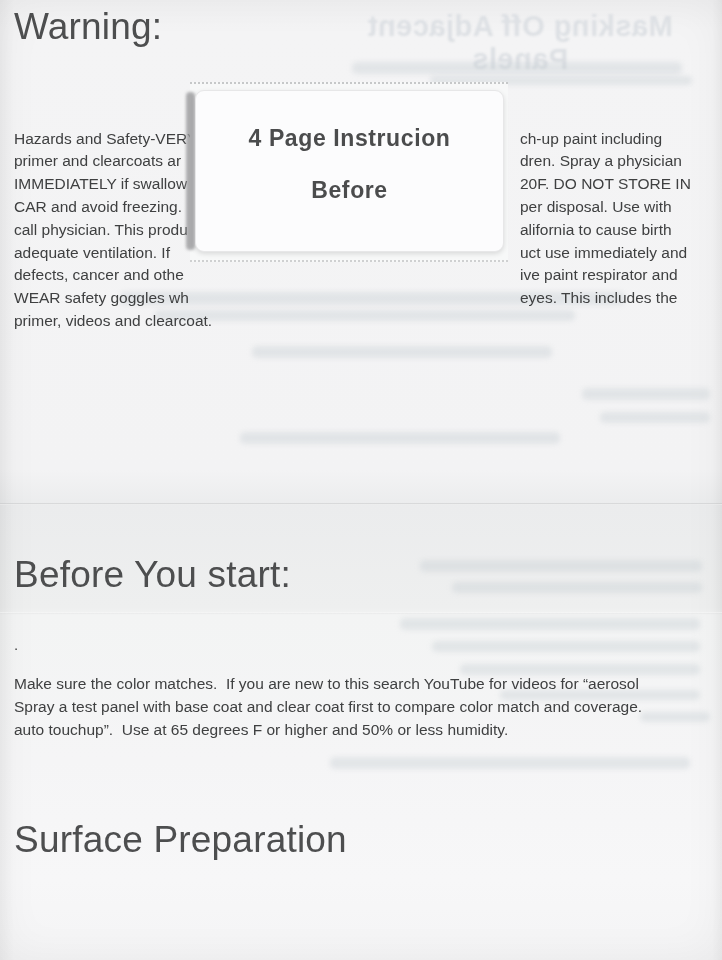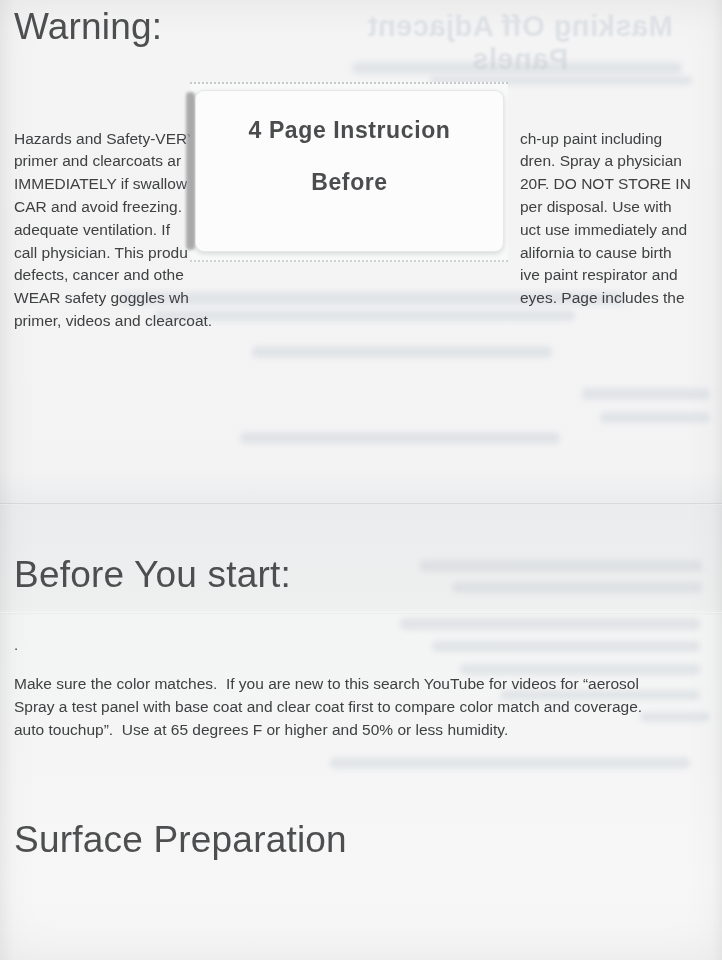--- a/index.html
+++ b/index.html
@@ -38,21 +38,21 @@
     border-top:2px dotted #c6c8c9;border-bottom:2px dotted #cfd0d1;z-index:3;
   }
   .sticker-shadow{
     left:186px;top:92px;width:9px;height:158px;background:#99999b;
     filter:blur(1.5px);opacity:0.8;border-radius:4px;z-index:4;
   }
   .sticker{
     left:195px;top:90px;width:309px;height:162px;background:#fcfcfd;
     border:1px solid #e7e7e8;border-radius:9px;z-index:5;
     box-shadow:0 2px 5px rgba(0,0,0,0.12);
-    text-align:center;box-sizing:border-box;padding-top:28px;
+    text-align:center;box-sizing:border-box;padding-top:36px;
   }
   .sticker .l1,.sticker .l2{
     font-weight:700;font-size:23px;color:#4b4c4d;letter-spacing:0.6px;line-height:1;
   }
   .sticker .l2{margin-top:29px;}
   
   .ghost-h{
     left:322px;top:10px;width:396px;text-align:center;
     font-size:29px;font-weight:600;color:#dde0e4;
     transform:scaleX(-1);filter:blur(1.1px);z-index:0;letter-spacing:0.5px;
@@ -101,34 +101,34 @@
     </div>
       <div class="w-line">
       <span class="frag-left">IMMEDIATELY if swallow</span>
       <span class="frag-right">20F. DO NOT STORE IN</span>
     </div>
       <div class="w-line">
       <span class="frag-left">CAR and avoid freezing.</span>
       <span class="frag-right">per disposal. Use with</span>
     </div>
       <div class="w-line">
+      <span class="frag-left">call physician. This produ</span>
+      <span class="frag-right">alifornia to cause birth</span>
+    </div>
+      <div class="w-line">
       <span class="frag-left">adequate ventilation. If</span>
       <span class="frag-right">uct use immediately and</span>
-    </div>
-      <div class="w-line">
-      <span class="frag-left">call physician. This produ</span>
-      <span class="frag-right">alifornia to cause birth</span>
     </div>
       <div class="w-line">
       <span class="frag-left">defects, cancer and othe</span>
       <span class="frag-right">ive paint respirator and</span>
     </div>
       <div class="w-line">
       <span class="frag-left">WEAR safety goggles wh</span>
-      <span class="frag-right">eyes. Page includes the</span>
+      <span class="frag-right">eyes. This includes the</span>
     </div>
       <div class="w-line">
       <span class="frag-left">primer, videos and clearcoat.</span>
       <span class="frag-right"></span>
     </div>
     </div>
 
   <div class="abs sticker-backing"></div>
   <div class="abs sticker-shadow"></div>
   <div class="abs sticker">

